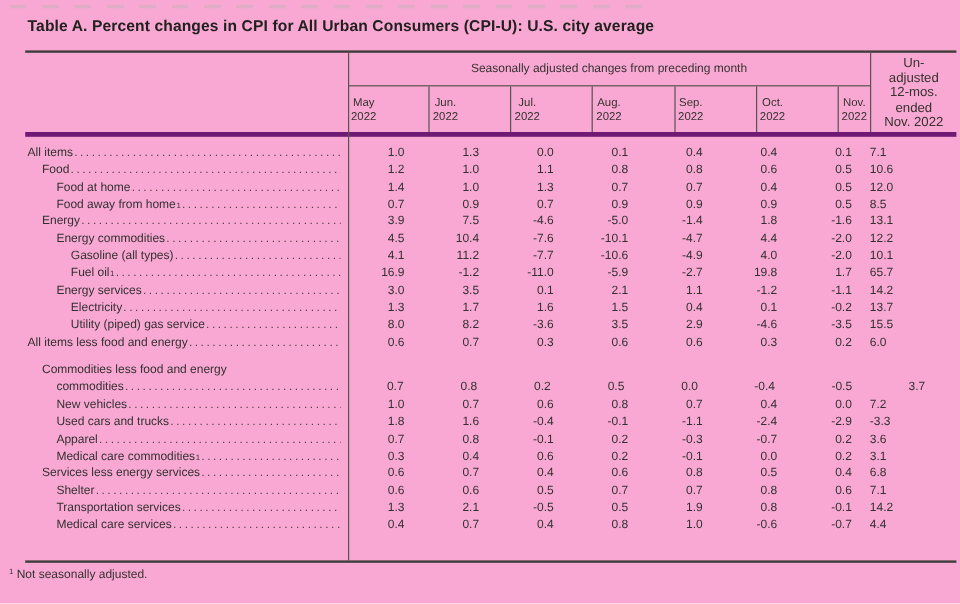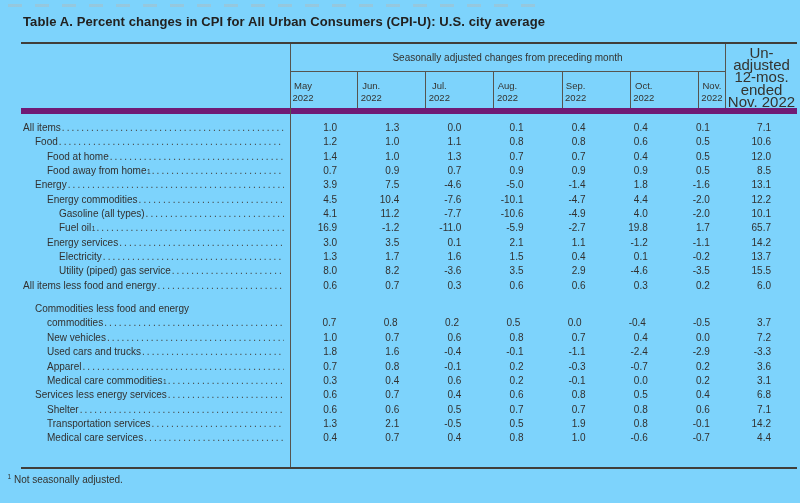--- a/index.html
+++ b/index.html
@@ -1,55 +1,55 @@
 <!DOCTYPE html>
 <html><head>
 <meta charset="utf-8">
 <style>
   * { box-sizing: border-box; margin: 0; padding: 0; }
   html, body { background: #fefdfa; }
   body { font-family: "Liberation Sans", "DejaVu Sans", sans-serif; color: #2e2d2a; }
-  .page { position: relative; width: 800px; height: 503px; background: #7dd3fc; overflow: hidden; }
+  .page { position: relative; width: 800px; height: 503px; background: #f9a8d4; overflow: hidden; }
 
   .artifact-strip { position: absolute; left: 8px; top: 4px; width: 530px; height: 3px;
     background: repeating-linear-gradient(90deg, #b9b7b0 0 14px, transparent 14px 27px);
     opacity: .4; }
 
   .doc-title { position: absolute; left: 23px; top: 14px; font-size: 13px; line-height: 15px;
     font-weight: bold; color: #222120; letter-spacing: .1px; }
 
   .cpi-table { position: absolute; left: 21px; top: 42px; width: 776px; height: 427px;
     border-top: 2px solid #403e3a; border-bottom: 2px solid #403e3a; }
   .stub-vline { position: absolute; left: 269px; top: 0; bottom: 0; width: 1px; background: #56544f; }
 
-  .thead { display: flex; height: 70px; border-bottom: 6px solid #701a75; }
+  .thead { display: flex; height: 70px; border-bottom: 4px solid #701a75; }
   .stub-head { width: 269px; }
   .mid-head { width: 435px; display: flex; flex-direction: column; }
   .spanner { height: 28px; border-bottom: 1px solid #56544f; display: flex; align-items: center;
     justify-content: center; font-size: 10px; color: #34332f; }
   .months-row { display: flex; flex: 1; gap: 41px; }
   .month-cell { flex: 1; border-left: 1px solid #56544f; text-align: center; font-size: 9.5px;
     line-height: 11.5px; padding-top: 8px; white-space: pre-line; color: #34332f; }
   .month-cell:first-child { border-left: none; }
-  .unadj-head { width: 72px; border-left: 1px solid #56544f; text-align: center; font-size: 15px;
+  .unadj-head { width: 72px; border-left: 1px solid #56544f; text-align: center; font-size: 11px;
     line-height: 12.2px; padding-top: 3px; white-space: pre-line; color: #34332f; }
 
   .tbody { height: 351px; padding-top: 7px; font-size: 10px; color: #323130; }
   .row { display: flex; align-items: flex-end; min-height: 14.35px; }
   .row > div { line-height: 14.35px; }
   .row.wrap { padding-top: 9px; gap: 32px; }
   .cell-label { width: 269px; display: flex; flex-direction: column; justify-content: flex-end;
     padding-right: 6px; }
   .lab-line { display: flex; align-items: baseline; white-space: nowrap; overflow: hidden; text-align: right; }
   .lab-text { white-space: nowrap; }
   .leader { flex: 1; overflow: hidden; white-space: nowrap; letter-spacing: 2.1px;
     color: #454440; margin-left: 1px; }
   sup { font-size: 6.5px; vertical-align: super; line-height: 0; margin-left: .5px; }
   .cell-val { width: 62.14px; text-align: right; padding-right: 15px; }
-  .cell-unadj { flex: 1; text-align: right; padding-right: 26px; }
+  .cell-unadj { flex: 1; padding-right: 26px; }
 
   .footnote { position: absolute; left: 7px; top: 474px; font-size: 10px; color: #34332f; }
 </style>
 </head>
 <body>
 
 <div class="page">
   <div class="artifact-strip"></div>
 
   <div class="doc-title">Table A. Percent changes in CPI for All Urban Consumers (CPI-U): U.S. city average</div>

